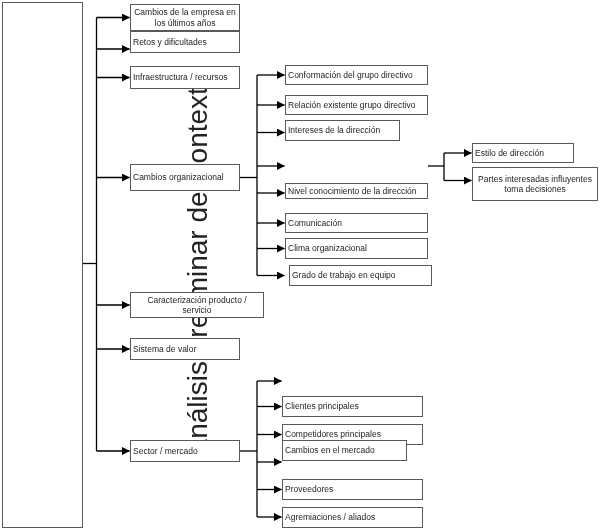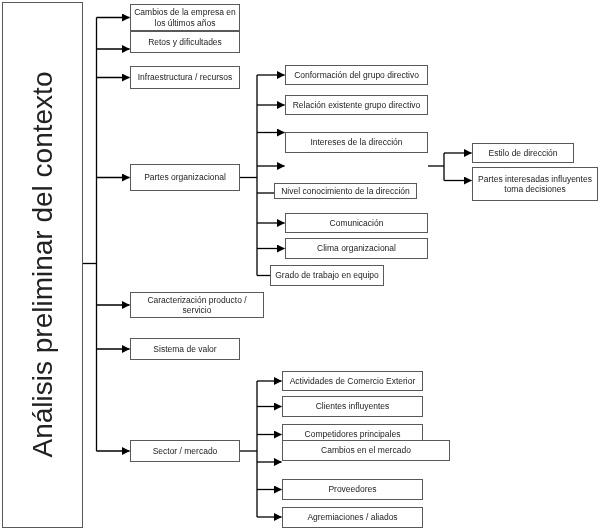--- a/index.html
+++ b/index.html
@@ -4,21 +4,21 @@
 <style>
   html,body { margin:0; padding:0; background:#ffffff; }
   .canvas {
     position:relative; width:600px; height:532px; background:#ffffff;
     font-family:"Liberation Sans", sans-serif; overflow:hidden;
   }
   .connectors { position:absolute; left:0; top:0; z-index:1; }
   .node {
     position:absolute; box-sizing:border-box; z-index:2;
     background:#ffffff; border:1.2px solid #595959;
-    display:flex; align-items:center; justify-content:center;
+    display:flex; align-items:center; 
     text-align:center; font-size:8.5px; line-height:1.18;
     color:#1c1c1c; padding:1px 2px;
   }
   .node.root-box { border-width:1.6px; }
   .vtext {
     transform:rotate(-90deg); transform-origin:center;
     white-space:nowrap; font-size:28px; color:#222222; font-weight:400;
   }
 </style>
 </head>
@@ -79,71 +79,68 @@
   <div class="node" style="left:130px;top:4px;width:110px;height:27px">
     <span>Cambios de la empresa en los últimos años</span>
   </div>
   <div class="node" style="left:130px;top:31px;width:110px;height:22px">
     <span>Retos y dificultades</span>
   </div>
   <div class="node" style="left:130px;top:66px;width:110px;height:23px">
     <span>Infraestructura / recursos</span>
   </div>
   <div class="node" style="left:130px;top:164px;width:110px;height:27px">
-    <span>Partes organizacional</span>
+    <span>Cambios organizacional</span>
   </div>
   <div class="node" style="left:130px;top:292px;width:134px;height:26px">
     <span>Caracterización producto / servicio</span>
   </div>
   <div class="node" style="left:130px;top:338px;width:110px;height:22px">
     <span>Sistema de valor</span>
   </div>
   <div class="node" style="left:130px;top:440px;width:110px;height:22px">
     <span>Sector / mercado</span>
   </div>
 
   <div class="node" style="left:285px;top:95px;width:143px;height:20px">
     <span>Relación existente grupo directivo</span>
   </div>
   <div class="node" style="left:285px;top:65px;width:143px;height:20px">
     <span>Conformación del grupo directivo</span>
   </div>
-  <div class="node" style="left:285px;top:132px;width:143px;height:21px">
+  <div class="node" style="left:285px;top:120px;width:115px;height:21px">
     <span>Intereses de la dirección</span>
   </div>
-  <div class="node" style="left:274px;top:183px;width:143px;height:16px">
+  <div class="node" style="left:285px;top:183px;width:143px;height:16px">
     <span>Nivel conocimiento de la dirección</span>
   </div>
   <div class="node" style="left:285px;top:238px;width:143px;height:21px">
     <span>Clima organizacional</span>
   </div>
   <div class="node" style="left:285px;top:213px;width:143px;height:20px">
     <span>Comunicación</span>
   </div>
-  <div class="node" style="left:270px;top:265px;width:114px;height:21px">
+  <div class="node" style="left:289px;top:265px;width:143px;height:21px">
     <span>Grado de trabajo en equipo</span>
   </div>
 
   <div class="node" style="left:472px;top:143px;width:102px;height:20px">
     <span>Estilo de dirección</span>
   </div>
   <div class="node" style="left:472px;top:167px;width:126px;height:34px">
     <span>Partes interesadas influyentes toma decisiones</span>
   </div>
 
-  <div class="node" style="left:282px;top:371px;width:141px;height:20px">
-    <span>Actividades de Comercio Exterior</span>
-  </div>
   <div class="node" style="left:282px;top:396px;width:141px;height:21px">
-    <span>Clientes influyentes</span>
+    <span>Clientes principales</span>
   </div>
   <div class="node" style="left:282px;top:424px;width:141px;height:21px">
     <span>Competidores principales</span>
   </div>
-  <div class="node" style="left:282px;top:440px;width:168px;height:21px">
+  <div class="node" style="left:282px;top:440px;width:125px;height:21px">
     <span>Cambios en el mercado</span>
   </div>
   <div class="node" style="left:282px;top:479px;width:141px;height:21px">
     <span>Proveedores</span>
   </div>
   <div class="node" style="left:282px;top:507px;width:141px;height:21px">
     <span>Agremiaciones / aliados</span>
   </div>
 
 </div>

